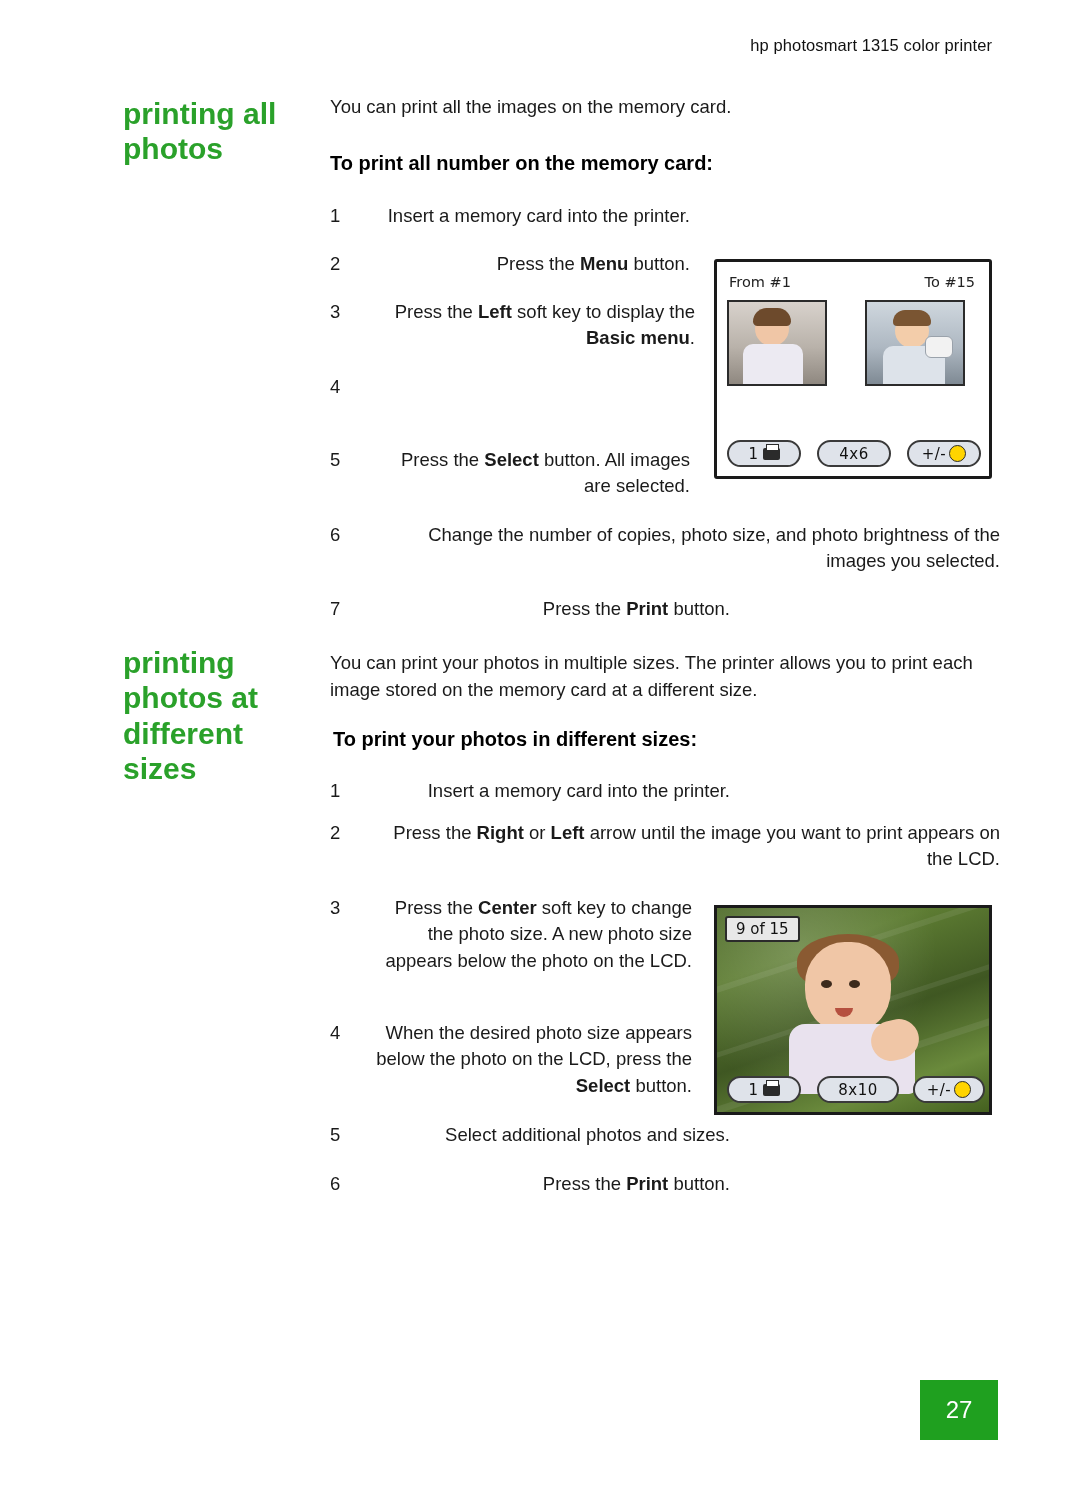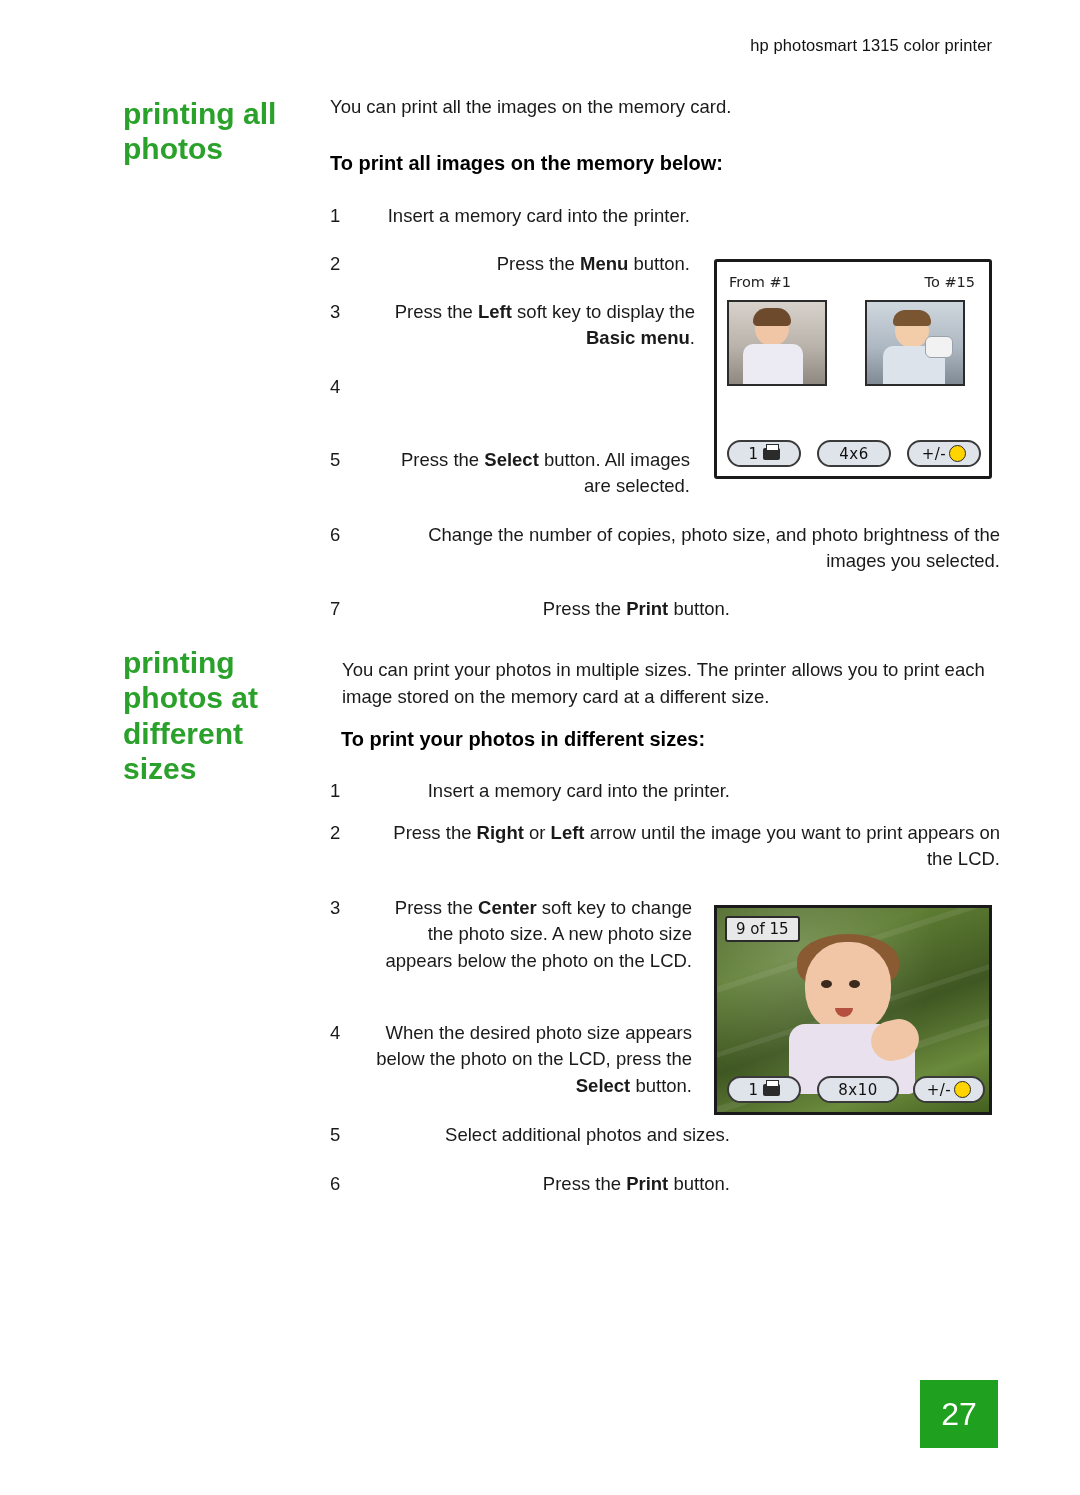--- a/index.html
+++ b/index.html
@@ -238,43 +238,43 @@
     font-family: "DejaVu Sans", sans-serif;
     color: #111;
   }
 
   
   .page-number {
     position: absolute;
     left: 920px;
     top: 1380px;
     width: 78px;
-    height: 68px;
+    height: 60px;
     background: #1fa01f;
     color: #ffffff;
-    font-size: 32px;
+    font-size: 24px;
     display: flex;
     align-items: center;
     justify-content: center;
   }
 </style>
 </head>
 <body>
 
 <div class="page">
 
   <div class="header">hp photosmart 1315 color printer</div>
 
   <div class="side-head" id="side-head-1">printing all photos</div>
   <div class="side-head" id="side-head-2">printing photos at different sizes</div>
 
   <div class="main">
 
     <div class="intro" style="left:0; top:94px; width:670px;">You can print all the images on the memory card.</div>
-    <div class="sub-head" style="left:0; top:152px; width:670px;">To print all images on the memory below:</div>
+    <div class="sub-head" style="left:0; top:152px; width:670px;">To print all number on the memory card:</div>
 
     <div class="step" style="left:0; top:203px; width:360px;">
       <span class="num">1</span>
       <span class="txt">Insert a memory card into the printer.</span>
     </div>
     <div class="step" style="left:0; top:251px; width:360px;">
       <span class="num">2</span>
       <span class="txt">Press the <b>Menu</b> button.</span>
     </div>
     <div class="step" style="left:0; top:299px; width:365px;">
@@ -290,22 +290,22 @@
     </div>
     <div class="step" style="left:0; top:522px; width:670px;">
       <span class="num">6</span>
       <span class="txt">Change the number of copies, photo size, and photo brightness of the images you selected.</span>
     </div>
     <div class="step" style="left:0; top:596px; width:400px;">
       <span class="num">7</span>
       <span class="txt">Press the <b>Print</b> button.</span>
     </div>
 
-    <div class="intro" style="left:12px; top:650px; width:670px;margin-top:7px;">You can print your photos in multiple sizes. The printer allows you to print each image stored on the memory card at a different size.</div>
-    <div class="sub-head" style="left:11px; top:728px; width:670px;">To print your photos in different sizes:</div>
+    <div class="intro" style="left:0; top:650px; width:670px;">You can print your photos in multiple sizes. The printer allows you to print each image stored on the memory card at a different size.</div>
+    <div class="sub-head" style="left:3px; top:728px; width:670px;">To print your photos in different sizes:</div>
 
     <div class="step" style="left:0; top:778px; width:400px;">
       <span class="num">1</span>
       <span class="txt">Insert a memory card into the printer.</span>
     </div>
     <div class="step" style="left:0; top:820px; width:670px;">
       <span class="num">2</span>
       <span class="txt">Press the <b>Right</b> or <b>Left</b> arrow until the image you want to print appears on the LCD.</span>
     </div>
     <div class="step" style="left:0; top:895px; width:362px;">

